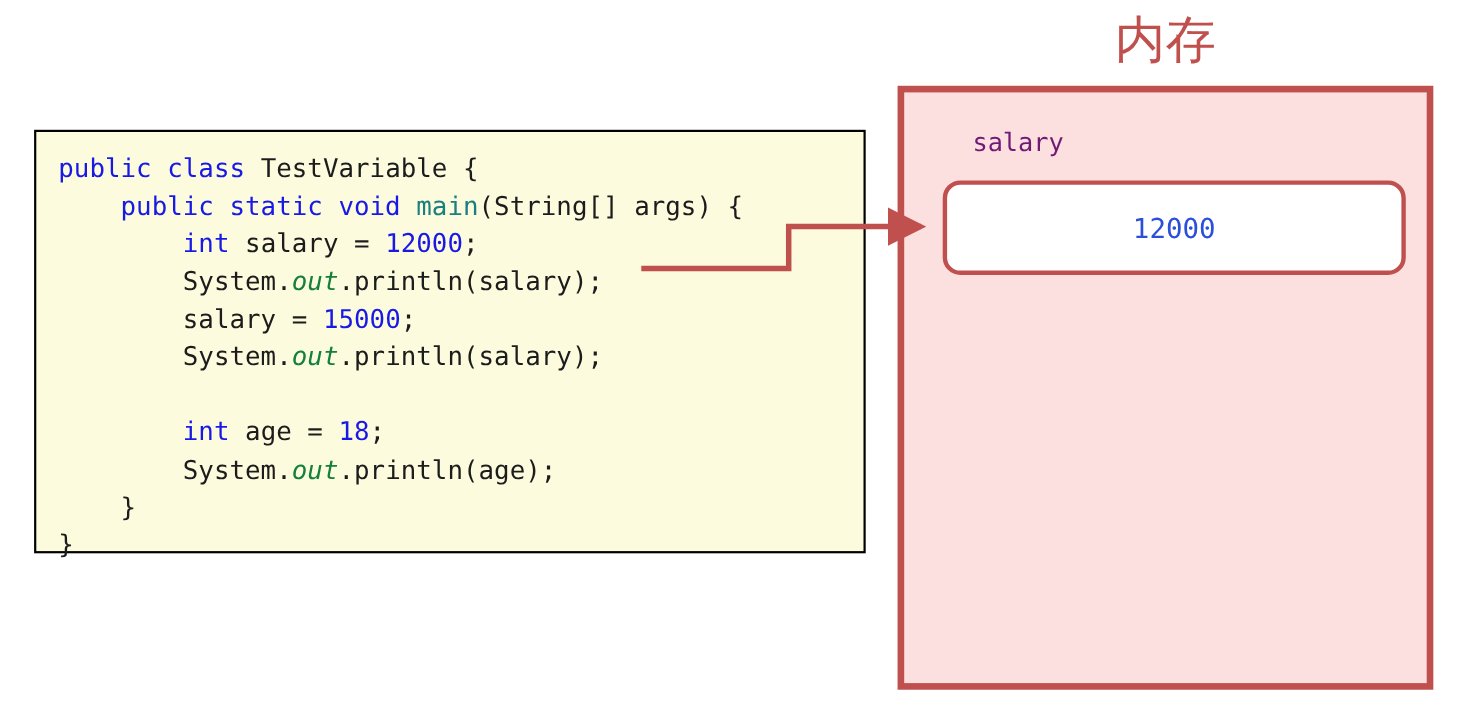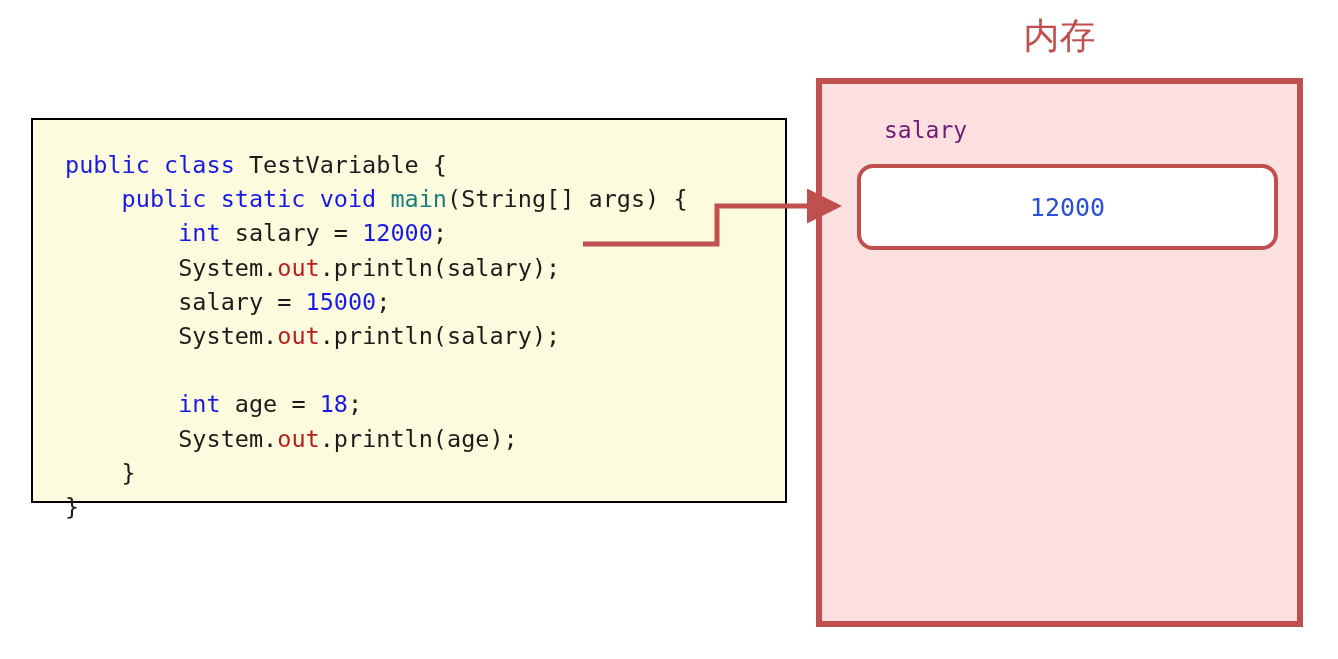--- a/index.html
+++ b/index.html
@@ -23,44 +23,44 @@
     width: 756px;
     height: 385px;
     background: #fcfbdd;
     border: 2px solid #000000;
     box-sizing: border-box;
   }
   #code-listing {
     position: absolute;
     left: 16px;
     top: 12px;
-    margin: 16px;
+    margin: 4px;
     font-family: "DejaVu Sans Mono", monospace;
     font-size: 23.5px;
     line-height: 34.2px;
     color: #1c1c1c;
     white-space: pre;
     letter-spacing: 0px;
   }
   #code-listing .ln { display: block; height: 34.2px; }
   .kw   { color: #1919e6; }
   .num  { color: #1919e6; }
   .mth  { color: #1a7f7f; text-align: right; }
-  .fld  { color: #b91c1c; }
+  .fld  { color: #15803d; font-style: italic; }
   .pln  { color: #1c1c1c; }
 
   
   #memory-title {
     position: absolute;
     left: 816px;
     top: 6px;
     width: 487px;
     text-align: center;
     font-family: "DejaVu Serif", serif;
-    font-size: 36px;
+    font-size: 46px;
     line-height: 60px;
     color: #c0504d;
     white-space: nowrap;
   }
   #memory-box {
     position: absolute;
     left: 816px;
     top: 78px;
     width: 487px;
     height: 549px;

